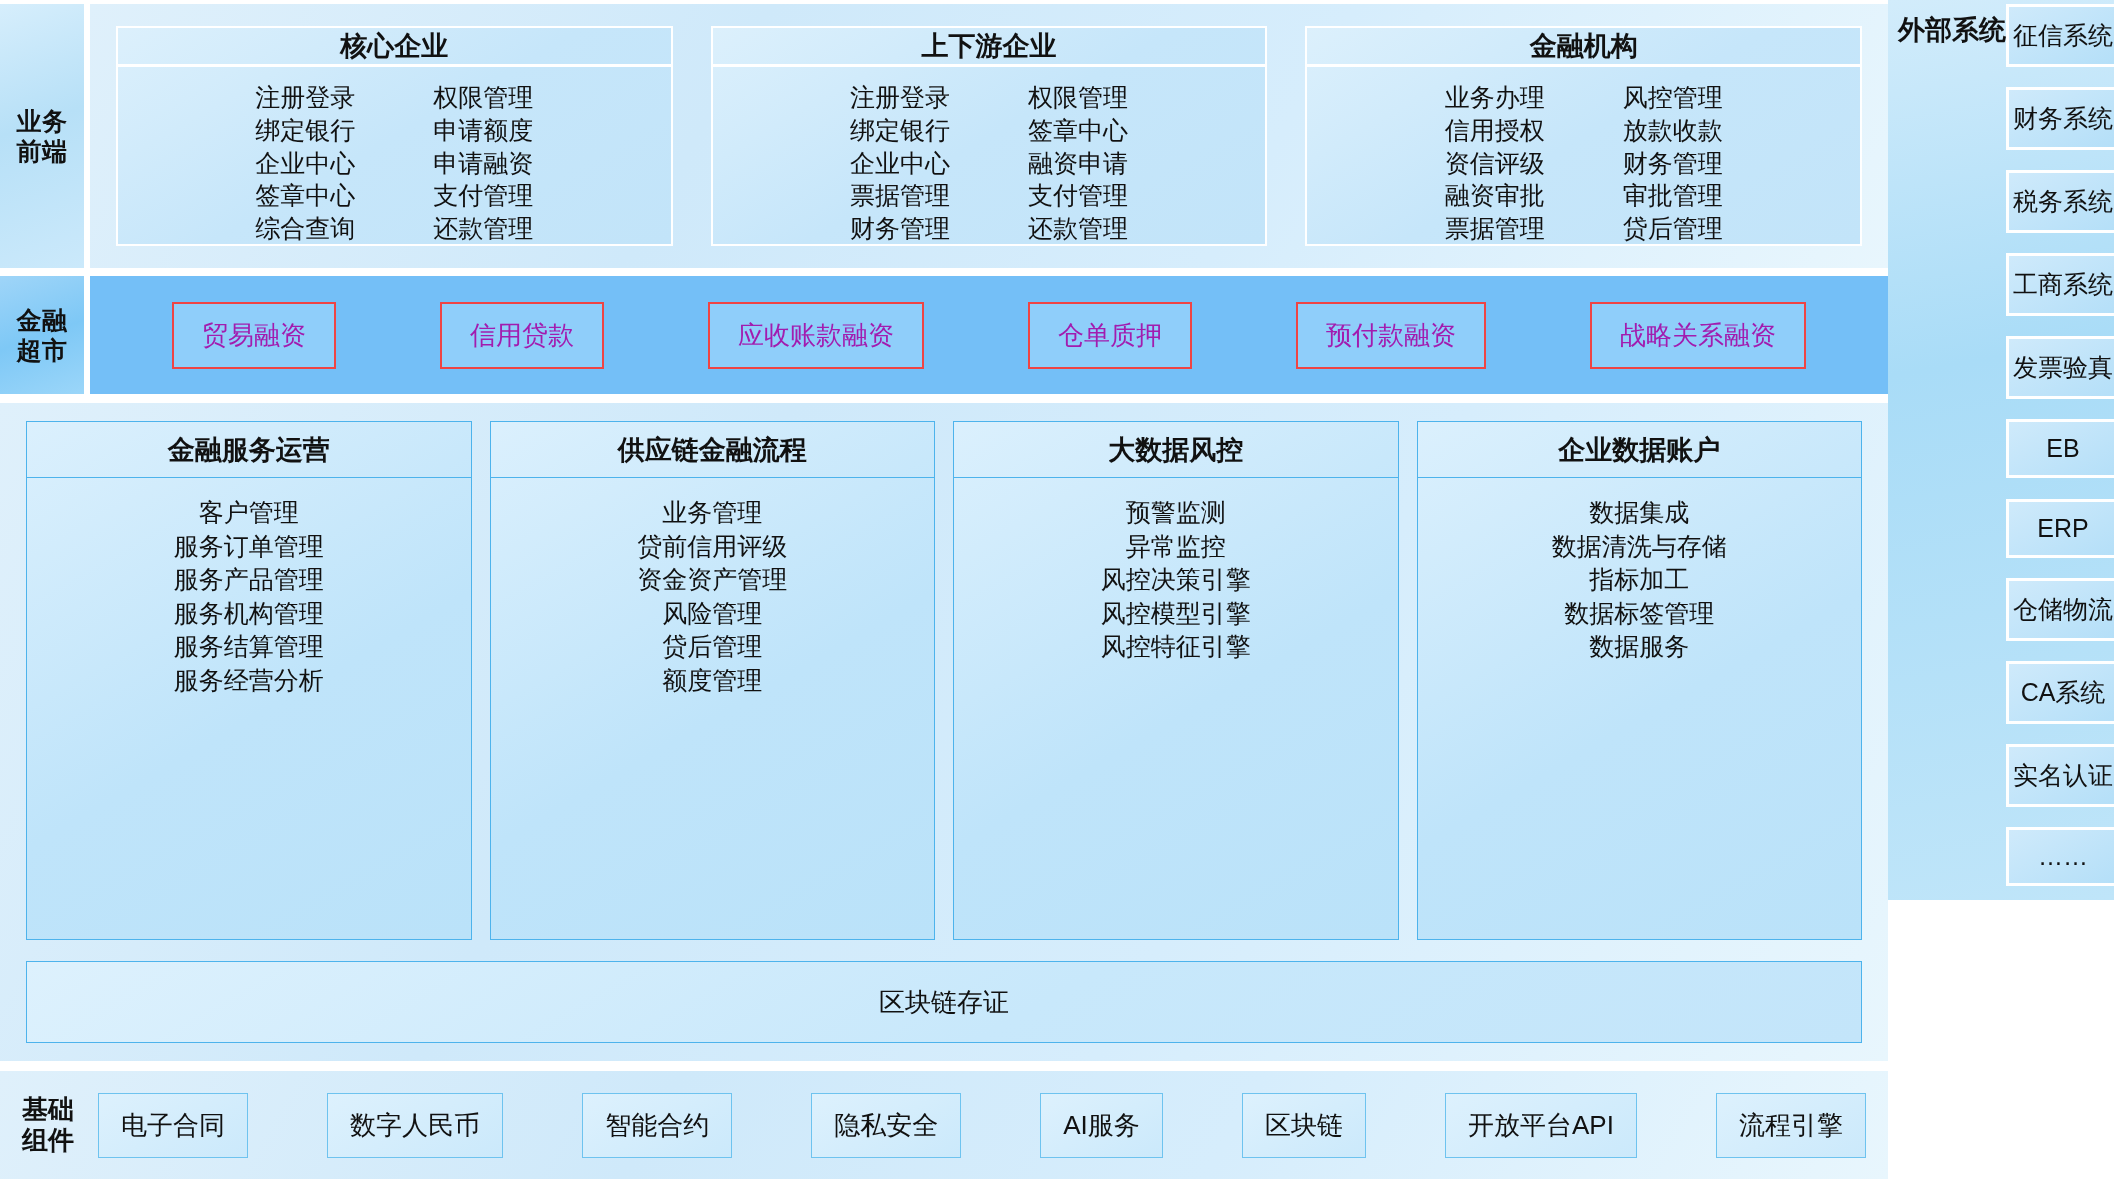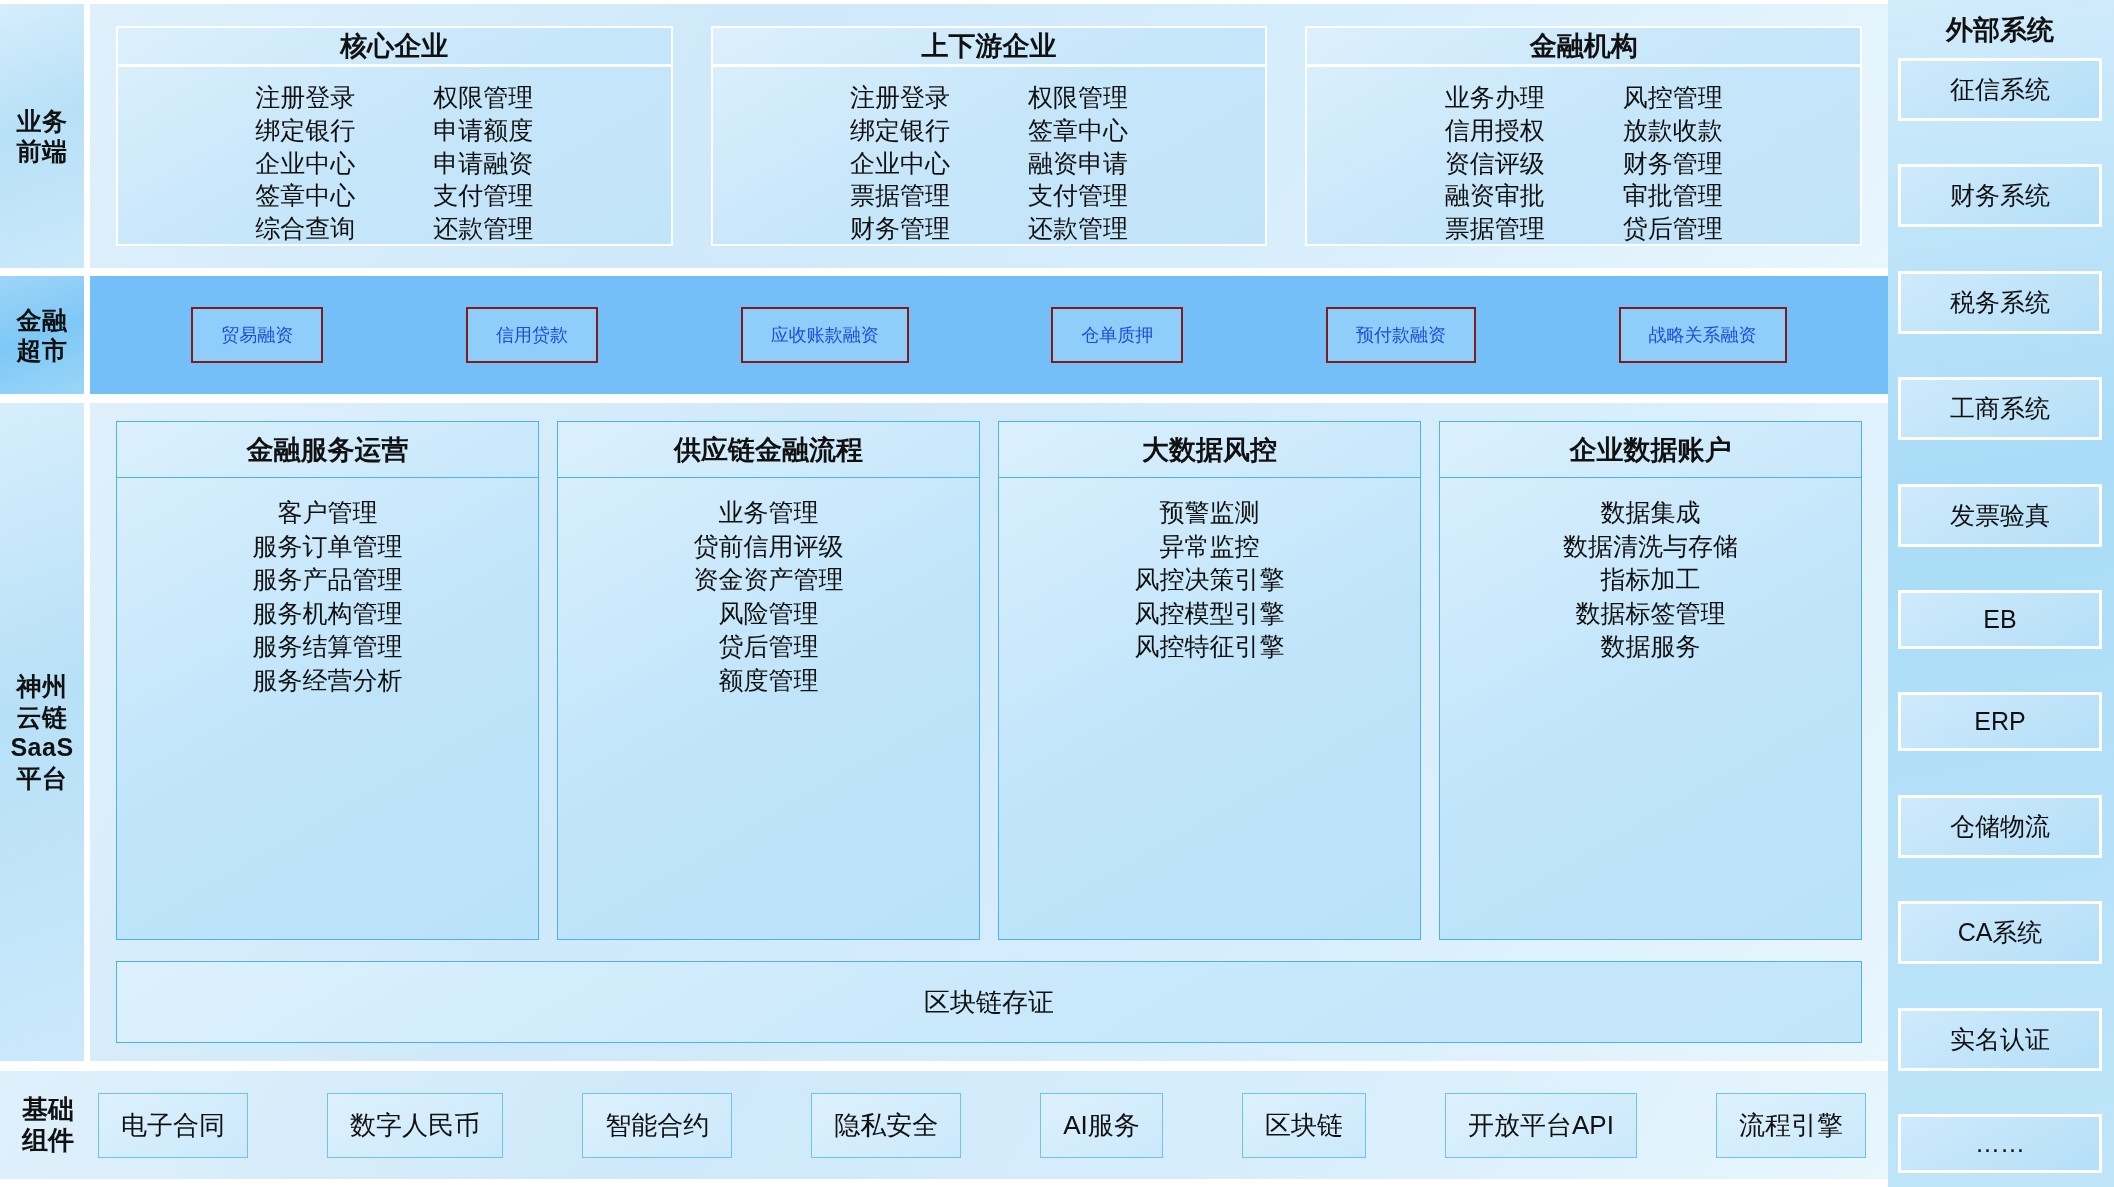--- a/index.html
+++ b/index.html
@@ -121,24 +121,24 @@
     margin-right: 6px;
   }
   .band2 .band-body {
     background: #74bff7;
     display: flex;
     align-items: center;
     justify-content: space-around;
     padding: 0 30px;
   }
   .pill {
-    border: 2px solid #7f1d1d;
+    border: 2px solid #ef4444;
     background: #8fcefa;
-    color: #1d4ed8;
-    font-size: 18px;
+    color: #a21caf;
+    font-size: 26px;
     padding: 14px 28px;
     white-space: nowrap;
     box-sizing: border-box;
   }
 
   
   .band3 { flex: 1 1 auto; margin-top: 9px; min-height: 0; }
   .band3 .band-label { margin-right: 6px; }
   .band3-inner {
     height: 100%;
@@ -228,25 +228,25 @@
     background: linear-gradient(150deg,#ddf1fd 0%, #cbe9fb 100%);
     font-size: 26px;
     padding: 14px 22px;
     white-space: nowrap;
     box-sizing: border-box;
   }
 
   
   .ext-col {
     width: 226px;
-    height: 1187px;
+    height: 900px;
     padding: 4px 12px 10px 10px;
     box-sizing: border-box;
     display: flex;
-    flex-direction: column;
+    flex-direction: row;
     background: linear-gradient(170deg,#d2ecfb 0%, #a9dcf7 40%, #bfe5f9 100%);
   }
   .ext-title {
     font-size: 27px;
     font-weight: bold;
     text-align: center;
     padding: 8px 0 10px 0;
     white-space: nowrap;
   }
   .ext-list {
@@ -358,28 +358,20 @@
         <div class="pill">贸易融资</div>
         <div class="pill">信用贷款</div>
         <div class="pill">应收账款融资</div>
         <div class="pill">仓单质押</div>
         <div class="pill">预付款融资</div>
         <div class="pill">战略关系融资</div>
       </div>
     </div>
 
     <div class="band band3">
-      <div class="band-label grad-label">
-        <div>
-          <div>神州</div>
-          <div>云链</div>
-          <div>SaaS</div>
-          <div>平台</div>
-        </div>
-      </div>
       <div class="band-body grad-pale">
         <div class="band3-inner">
           <div class="saas-row">
 
             <div class="saas-card">
               <div class="saas-card-head">金融服务运营</div>
               <div class="saas-card-body">
                 <span>客户管理</span>
                 <span>服务订单管理</span>
                 <span>服务产品管理</span>

